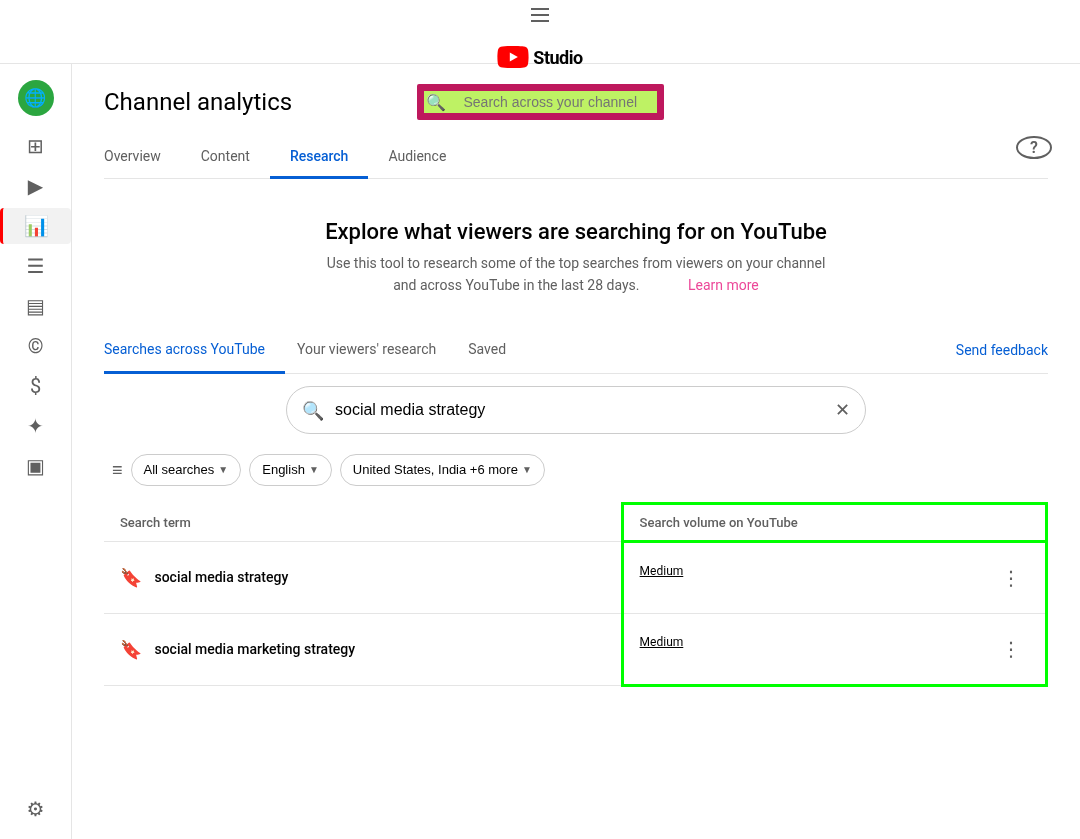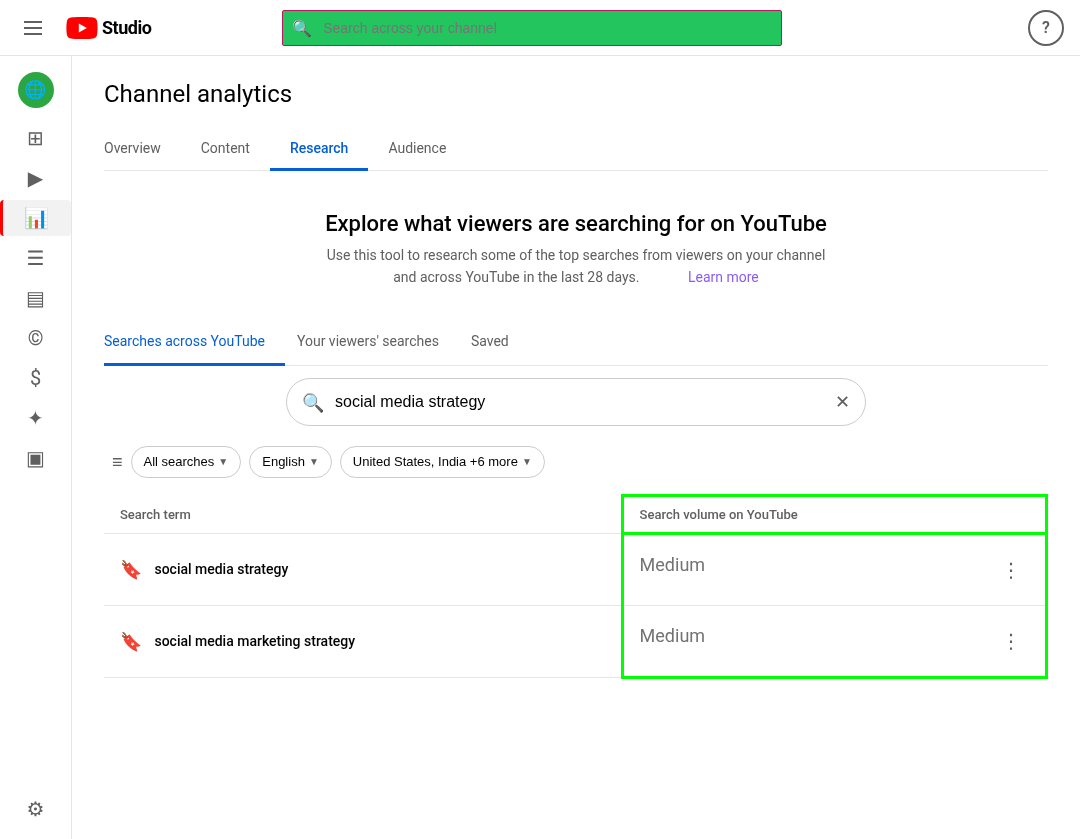--- a/index.html
+++ b/index.html
@@ -1,32 +1,32 @@
 <!DOCTYPE html>
 <html><head>
   <meta charset="utf-8">
   <style>
     * { box-sizing: border-box; margin: 0; padding: 0; }
     body { font-family: 'Roboto', Arial, sans-serif; background: #fff; color: #030303; font-size: 14px; }
 
     
     .app { display: flex; flex-direction: column; height: 839px; overflow: hidden; }
-    .top-bar { display: flex; align-items: center; height: 56px; border-bottom: 1px solid #e5e5e5; padding: 0 16px; gap: 16px; flex-shrink: 0; }
+    .top-bar { display: flex; align-items: center; height: 64px; border-bottom: 1px solid #e5e5e5; padding: 0 28px; gap: 16px; flex-shrink: 0; flex-direction: column; }
     .main-area { display: flex; flex: 1; overflow: hidden; }
     .sidebar { width: 72px; border-right: 1px solid #e5e5e5; display: flex; flex-direction: column; align-items: center; padding-top: 8px; gap: 4px; flex-shrink: 0; }
     .content { flex: 1; overflow-y: auto; padding: 24px 32px; }
 
     
     .hamburger { cursor: pointer; display: flex; flex-direction: column; gap: 4px; padding: 8px; }
     .hamburger span { display: block; width: 18px; height: 2px; background: #606060; }
     .logo { display: flex; align-items: center; gap: 4px; text-decoration: none; color: #030303; }
     .logo-icon { width: 32px; height: 22px; }
     .logo-text { font-size: 18px; font-weight: 700; letter-spacing: -0.5px; }
     .search-bar { flex: 1; max-width: 500px; margin: 0 auto; }
-    .search-bar input { width: 100%; height: 36px; border: 1px solid #be185d; border-radius: 2px; padding: 0 12px 0 40px; font-size: 14px; outline: none; background: #22c55e; }
+    .search-bar input { width: 100%; height: 36px; border: 7px solid #be185d; border-radius: 2px; padding: 0 12px 0 40px; font-size: 14px; outline: none; background: #bef264; }
     .search-bar-wrapper { position: relative; }
     .search-bar-wrapper .search-icon-top { position: absolute; left: 10px; top: 50%; transform: translateY(-50%); color: #606060; font-size: 16px; }
     .help-btn { width: 36px; height: 36px; border-radius: 50%; border: 2px solid #606060; display: flex; align-items: center; justify-content: center; cursor: pointer; color: #606060; font-size: 16px; font-weight: 600; margin-left: auto; }
 
     
     .sidebar-item { display: flex; flex-direction: column; align-items: center; justify-content: center; width: 100%; padding: 8px 4px; cursor: pointer; gap: 2px; border-radius: 4px; }
     .sidebar-item.active-red { background: transparent; border-left: 3px solid #ff0000; }
     .sidebar-icon { font-size: 20px; color: #606060; line-height: 1; }
     .sidebar-icon.globe { color: #fff; background: #2ba640; border-radius: 50%; width: 36px; height: 36px; display: flex; align-items: center; justify-content: center; font-size: 18px; }
     .sidebar-icon.analytics { color: #ff0000; }
@@ -38,21 +38,21 @@
     
     .tabs { display: flex; border-bottom: 1px solid #e5e5e5; margin-bottom: 0; gap: 0; text-align: right; }
     .tab { padding: 12px 20px; cursor: pointer; font-size: 14px; color: #606060; text-decoration: none; border-bottom: 3px solid transparent; margin-bottom: -1px; }
     .tab:first-child { padding-left: 0; }
     .tab.active { color: #065fd4; border-bottom: 3px solid #065fd4; font-weight: 500; }
 
     
     .hero { text-align: center; padding: 40px 20px 30px; }
     .hero h2 { font-size: 22px; font-weight: 500; margin-bottom: 8px; }
     .hero p { font-size: 14px; color: #606060; max-width: 520px; margin: 0 auto; line-height: 1.6; }
-    .hero a { color: #8b5cf6; text-decoration: none; padding-left: 45px; }
+    .hero a { color: #ec4899; text-decoration: none; padding-left: 45px; }
 
     
     .sub-tabs { display: flex; align-items: center; border-bottom: 1px solid #e5e5e5; margin-bottom: 12px; padding: 0; }
     .sub-tab { padding: 14px 20px 14px 0; cursor: pointer; font-size: 14px; color: #606060; border-bottom: 3px solid transparent; margin-bottom: -1px; margin-right: 12px; }
     .sub-tab.active { color: #065fd4; border-bottom: 3px solid #065fd4; }
     .send-feedback { margin-left: auto; color: #065fd4; font-size: 14px; cursor: pointer; padding: 14px 0; }
 
     
     .search-input-wrapper { position: relative; width: 580px; margin: 0 auto 20px; }
     .search-input-wrapper input { width: 100%; height: 48px; border: 1px solid #ccc; border-radius: 24px; padding: 0 48px 0 48px; font-size: 16px; outline: none; }
@@ -65,21 +65,21 @@
     .filter-btn { display: flex; align-items: center; gap: 4px; height: 32px; padding: 0 12px; border: 1px solid #ccc; border-radius: 16px; cursor: pointer; font-size: 13px; color: #030303; background: #fff; }
     .filter-arrow { font-size: 10px; color: #606060; }
 
     
     .results-table { width: 100%; border-collapse: collapse; }
     .results-table th { text-align: left; padding: 10px 16px; font-size: 13px; font-weight: 500; color: #606060; border-bottom: 1px solid #e5e5e5; }
     .results-table td { padding: 0 16px; height: 72px; border-bottom: 1px solid #e5e5e5; font-size: 14px; vertical-align: middle; }
     .term-cell { display: flex; align-items: center; gap: 12px; }
     .bookmark-icon { color: #606060; font-size: 18px; cursor: pointer; }
     .term-label { font-size: 14px; color: #030303; font-weight: 500; }
-    .volume-cell { font-size: 18px; color: #737373; }
+    .volume-cell { font-size: 12px; color: #000000; text-decoration: underline; }
     .more-btn { background: none; border: none; cursor: pointer; color: #606060; font-size: 20px; padding: 4px 8px; float: right; }
 
     .volume-col { min-width: 220px; }
   </style>
 </head>
 <body>
 
 <div class="app">
 
   <div class="top-bar">
@@ -157,22 +157,23 @@
       <div class="hero">
         <h2>Explore what viewers are searching for on YouTube</h2>
         <p>
           <span>Use this tool to research some of the top searches from viewers on your channel and across YouTube in the last 28 days.</span>
           <a href="#">Learn more</a>
         </p>
       </div>
 
       <div class="sub-tabs">
         <span class="sub-tab active">Searches across YouTube</span>
-        <span class="sub-tab">Your viewers' searches</span>
+        <span class="sub-tab">Your viewers' research</span>
         <span class="sub-tab">Saved</span>
+        <span class="send-feedback">Send feedback</span>
       </div>
 
       <div class="search-input-wrapper">
         <span class="si">🔍</span>
         <input type="text" value="social media strategy" style="">
         <button class="clear-btn">✕</button>
       </div>
 
       <div class="filters">
         <span class="filter-icon">≡</span>

